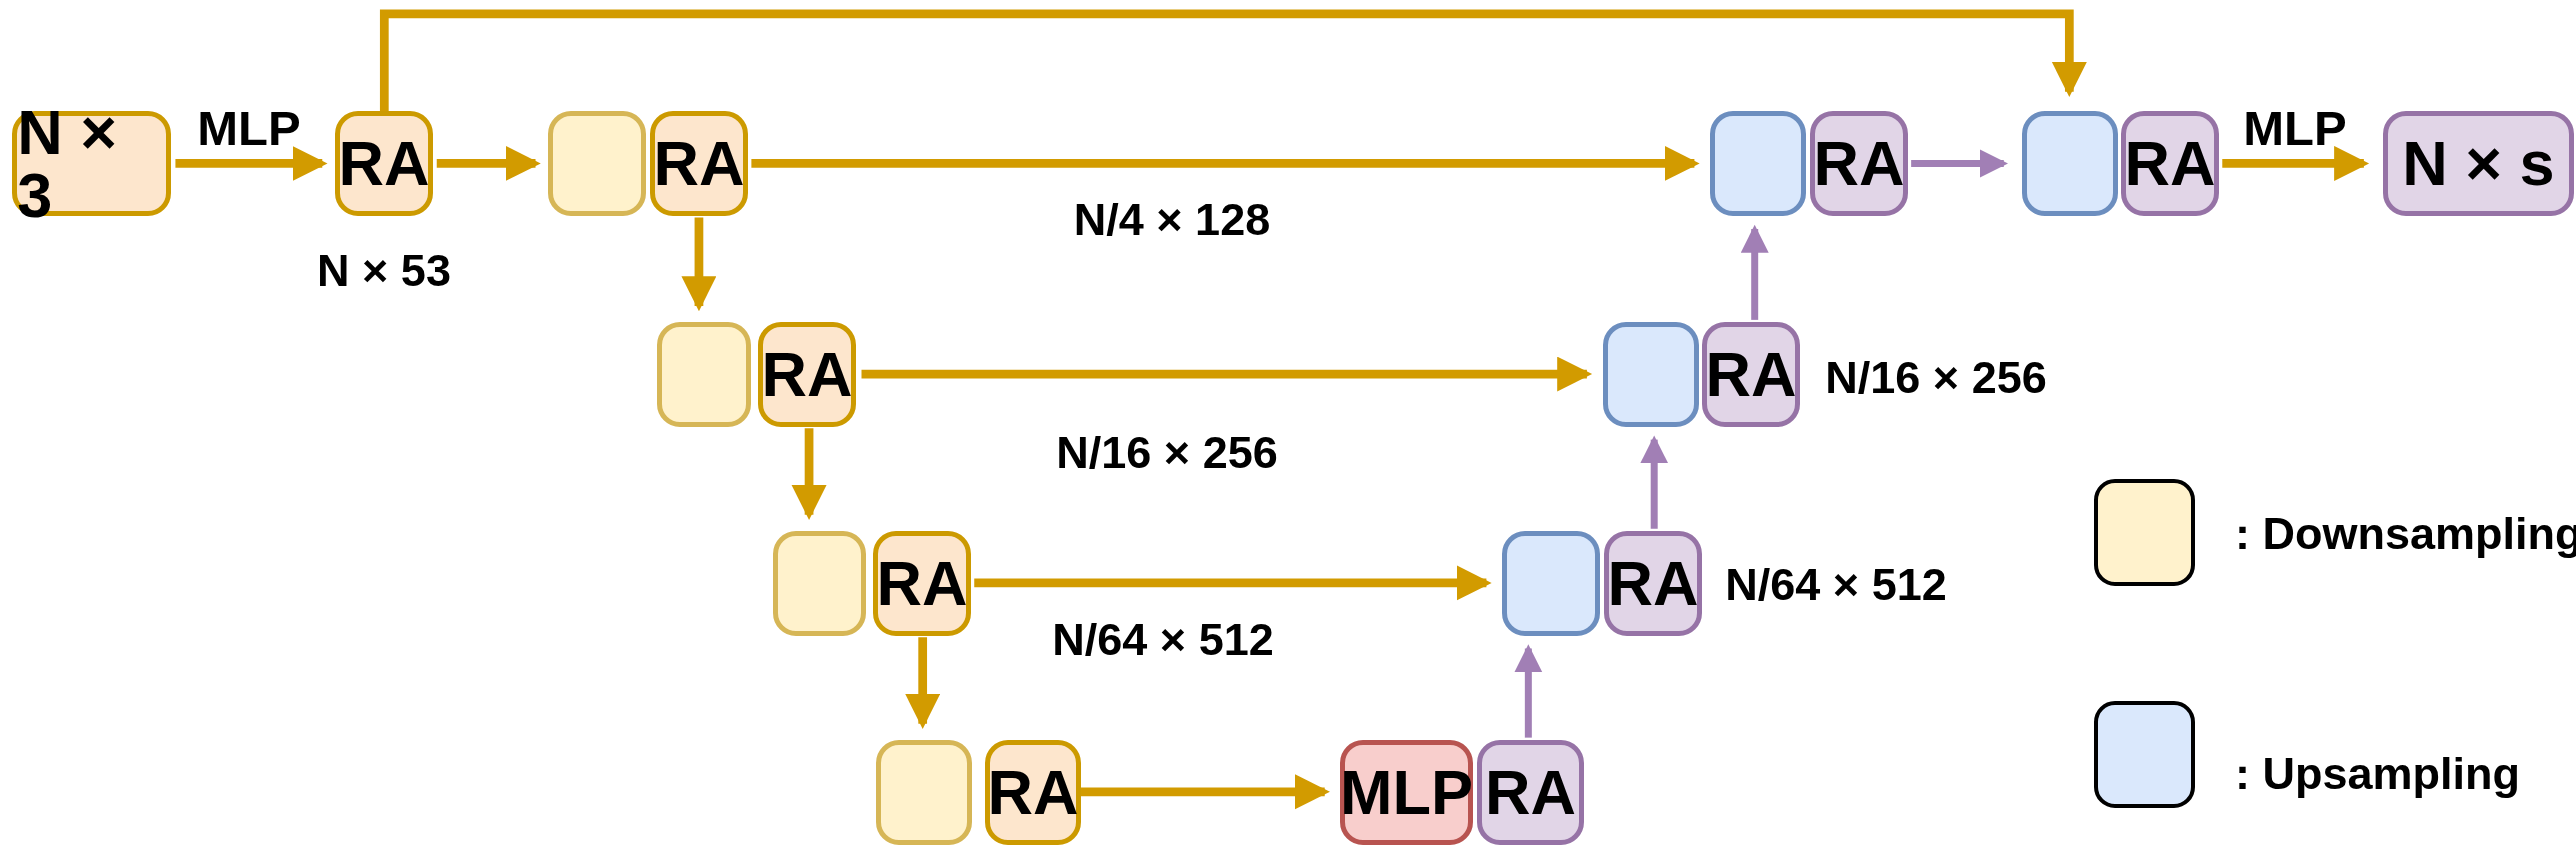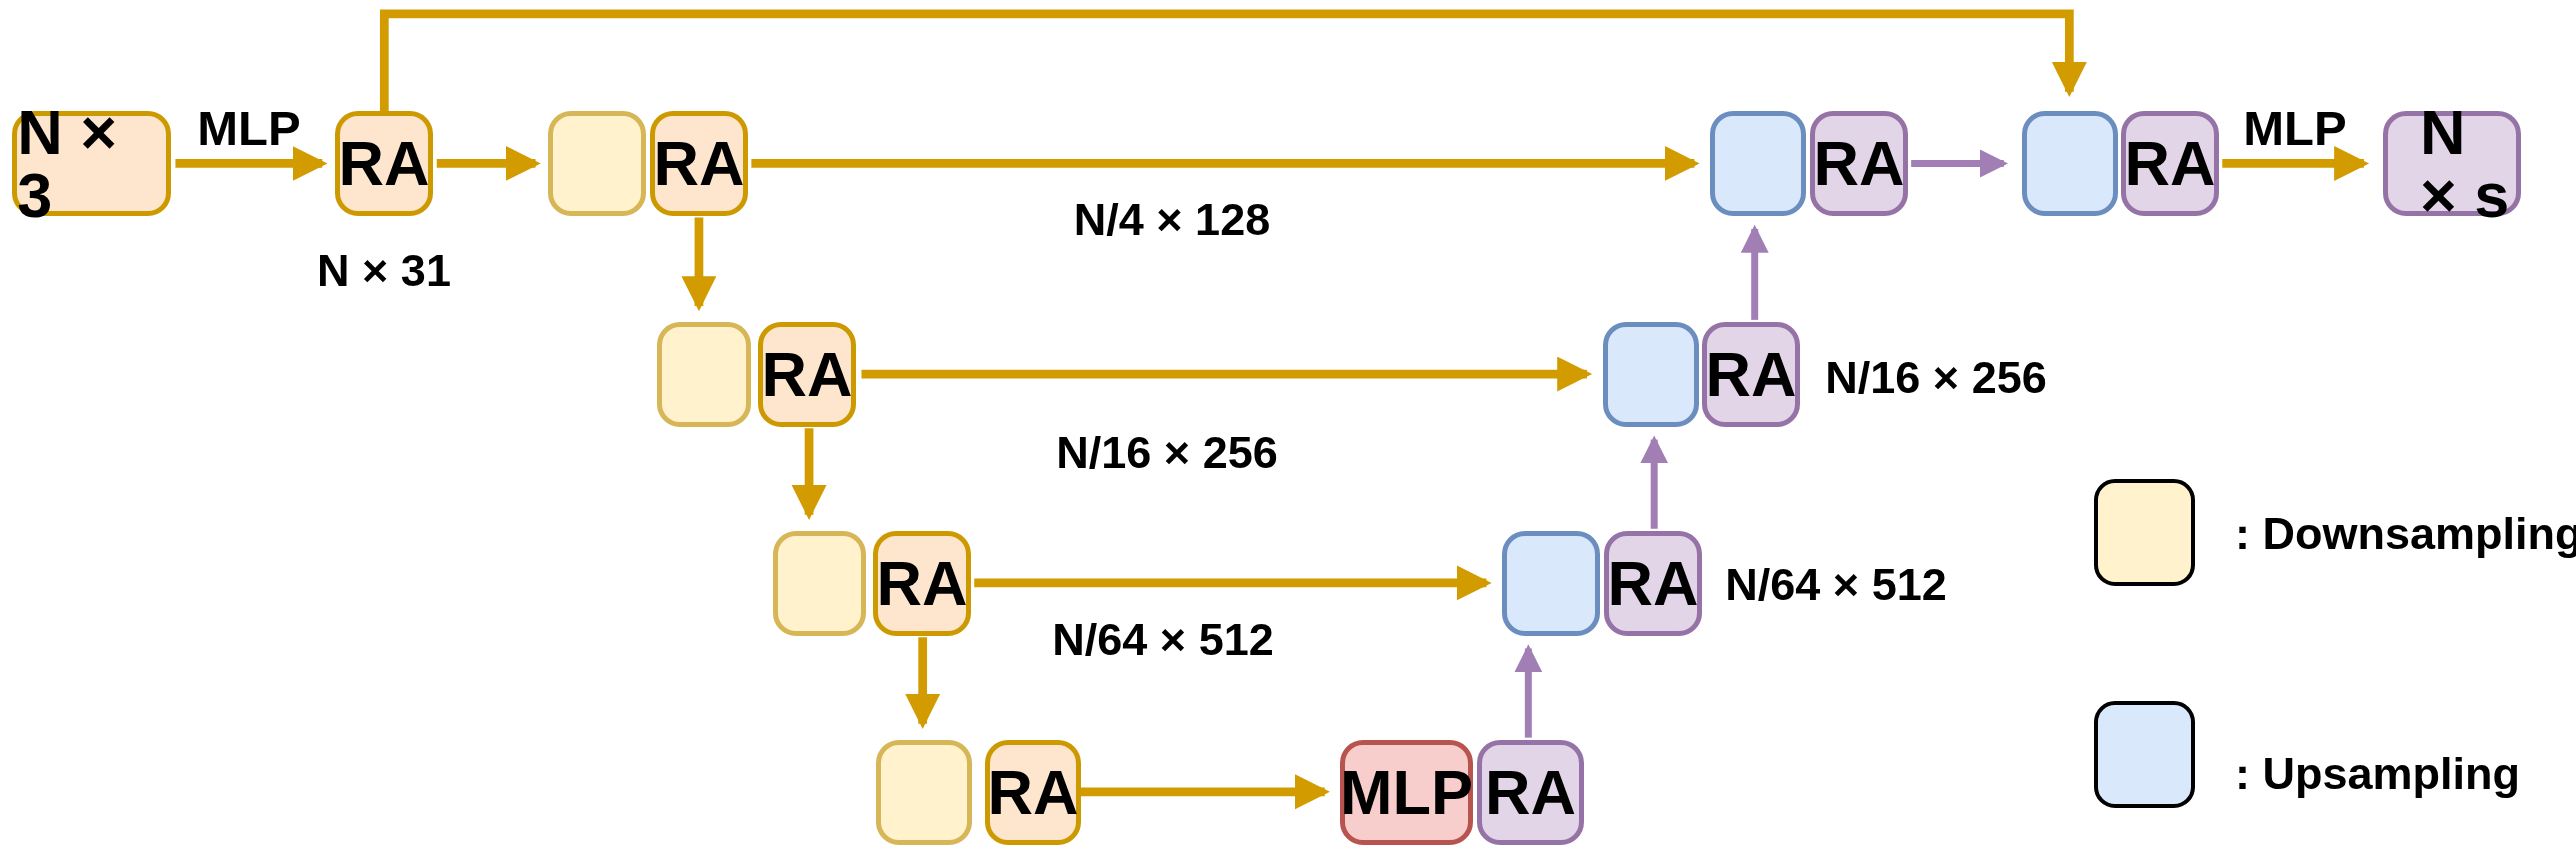--- a/index.html
+++ b/index.html
@@ -132,26 +132,26 @@
   <div class="node blue" style="left:1710px;top:111px;width:96px;"></div>
   <div class="node purple" style="left:1810px;top:111px;width:98px;">
     <span>RA</span>
   </div>
 
   <div class="node blue" style="left:2022px;top:111px;width:96px;"></div>
   <div class="node purple" style="left:2121px;top:111px;width:98px;">
     <span>RA</span>
   </div>
 
-  <div class="node purple" style="left:2383px;top:111px;width:138px;padding-left:32px;">
+  <div class="node purple" style="left:2383px;top:111px;width:191px;">
     <span>N × s</span>
   </div>
 
   <div class="lbl mlp-edge" style="left:249px;top:128px;">MLP</div>
-  <div class="lbl" style="left:384px;top:270px;">N × 31</div>
+  <div class="lbl" style="left:384px;top:270px;">N × 53</div>
   <div class="lbl" style="left:1172px;top:219px;">N/4 × 128</div>
   <div class="lbl" style="left:1167px;top:452px;">N/16 × 256</div>
   <div class="lbl" style="left:1163px;top:639px;">N/64 × 512</div>
   <div class="lbl" style="left:1936px;top:377px;">N/16 × 256</div>
   <div class="lbl" style="left:1836px;top:584px;">N/64 × 512</div>
   <div class="lbl mlp-edge" style="left:2295px;top:128px;">MLP</div>
 
   <div>
     <div class="swatch yellow" style="left:2094px;top:479px;"></div>
     <div class="lbl left-align" style="left:2235px;top:533px;">: Downsampling</div>

